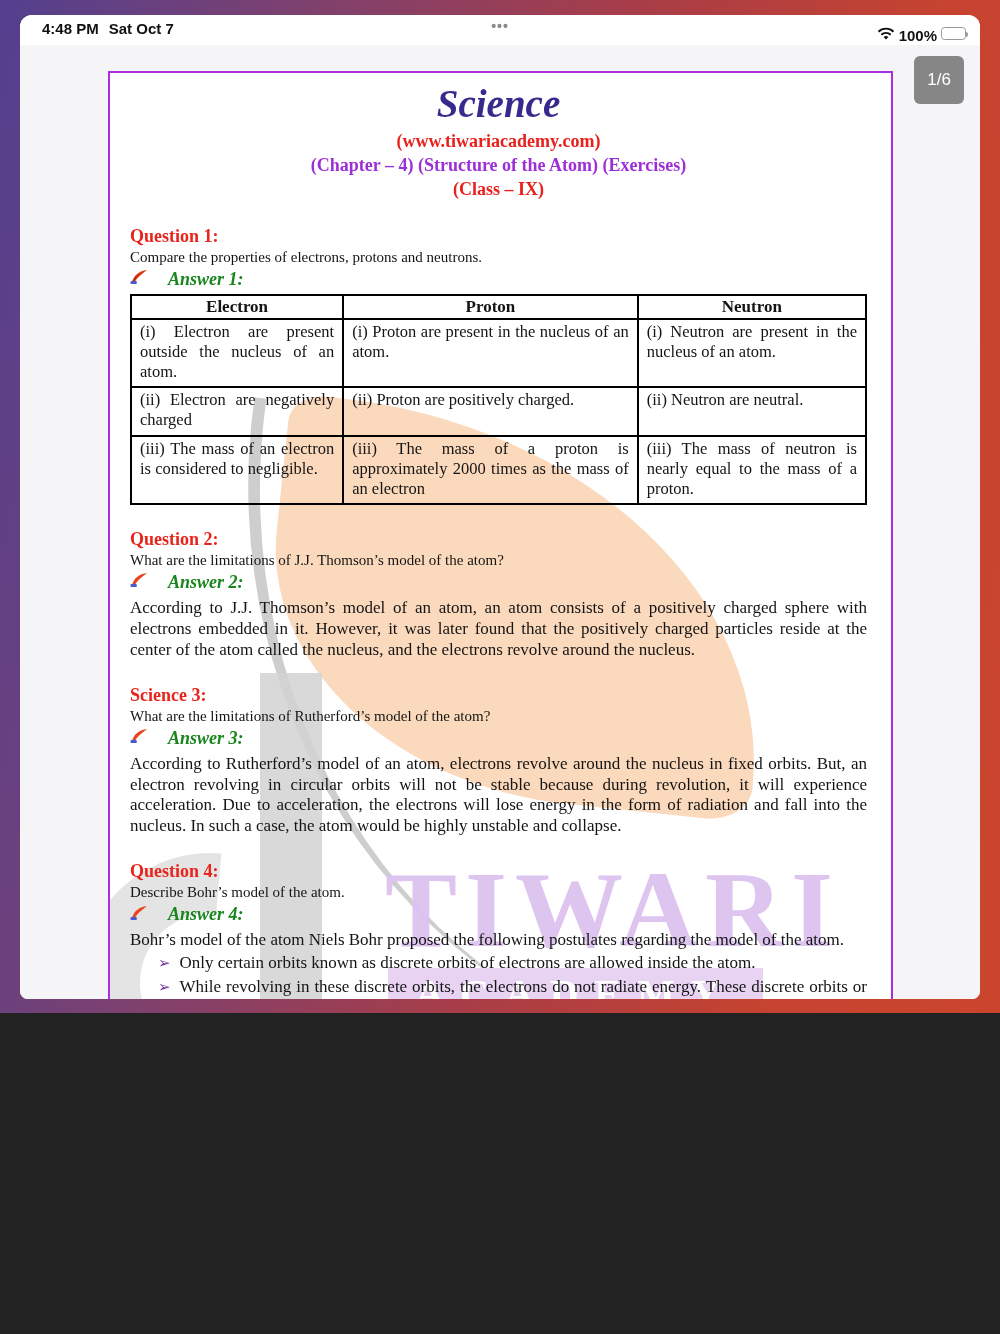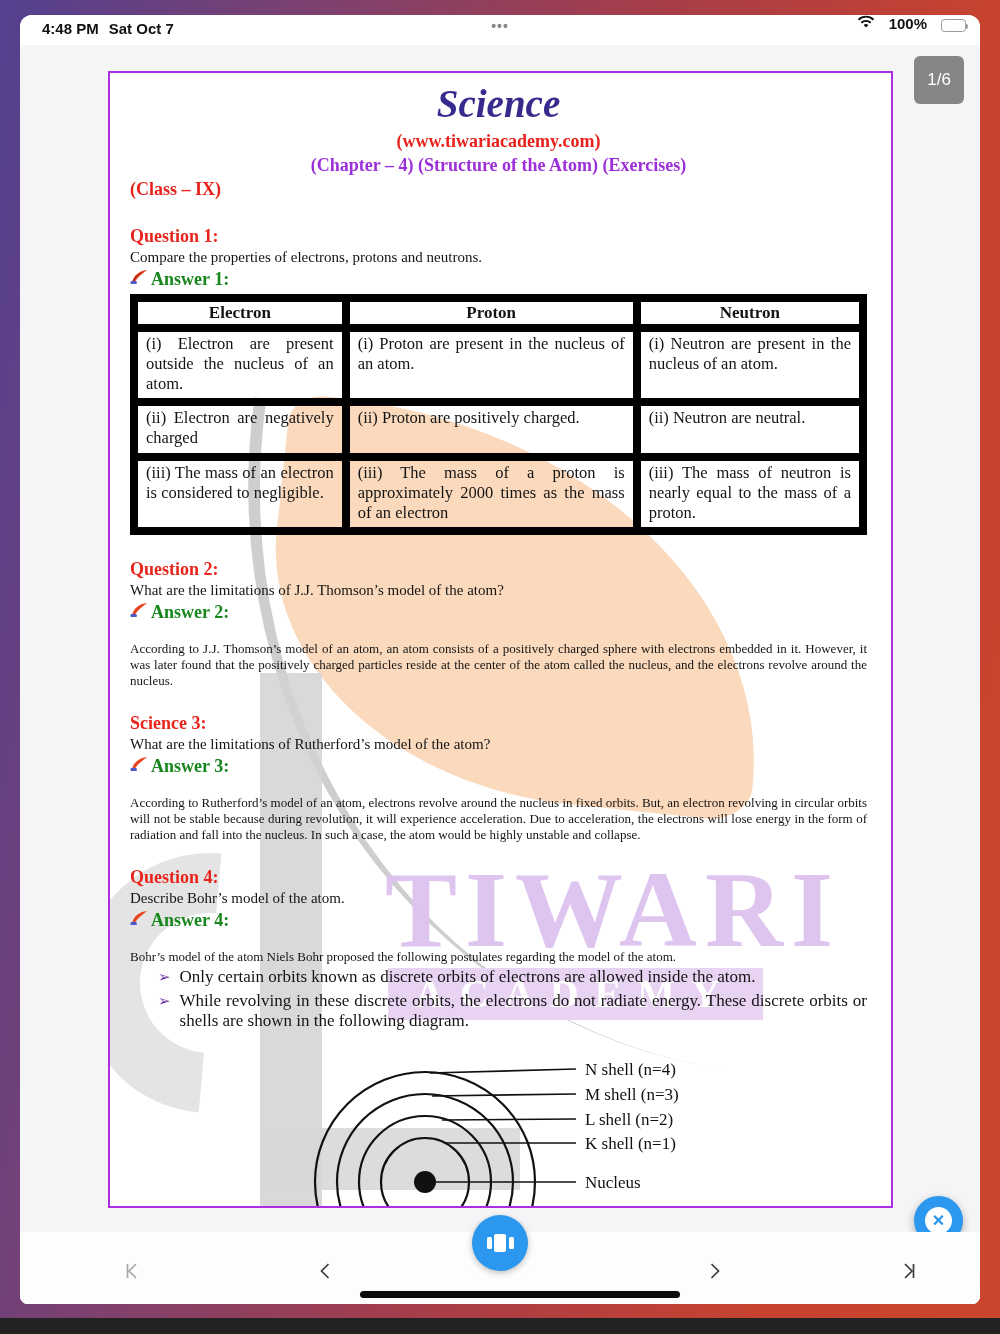--- a/index.html
+++ b/index.html
@@ -1,30 +1,30 @@
 <!DOCTYPE html>
 <html><head>
 <meta charset="utf-8">
 <style>
   * { margin:0; padding:0; box-sizing:border-box; }
   html,body { background:#222; }
   .canvas {
-    position:relative; width:1000px; height:1318px; overflow:hidden;
+    position:relative; width:1000px; height:1013px; overflow:hidden;
     background:linear-gradient(100deg,#53408f 0%,#7c4170 25%,#a93d47 55%,#c64330 80%,#cb452e 100%);
     font-family:"Liberation Sans", sans-serif;
   }
   .screen {
     position:absolute; left:20px; top:15px; right:20px; bottom:14px;
     background:#fff; border-radius:12px 12px 8px 8px; overflow:hidden;
   }
   
   .statusbar { position:relative; height:30px; background:#fff; font-size:15px; font-weight:600; color:#111; }
   .sb-left { position:absolute; left:22px; top:5px; display:flex; gap:10px; }
   .sb-dots { position:absolute; left:50%; top:3px; transform:translateX(-50%); color:#8a8a8a; font-size:14px; letter-spacing:1px; }
-  .sb-right { position:absolute; right:14px; top:0; display:flex; align-items:flex-end; gap:14px; }
+  .sb-right { position:absolute; right:14px; top:12px; display:flex; align-items:flex-start; gap:4px; }
   .battery-shell { position:relative; width:25px; height:13px; border:1px solid #9a9a9a; border-radius:3.5px; padding:1.5px; }
   .battery-fill { width:100%; height:100%; background:#111; border-radius:1.5px; }
   .battery-nub { position:absolute; right:-3px; top:4px; width:2px; height:5px; background:#9a9a9a; border-radius:0 2px 2px 0; }
   
   .content { position:absolute; left:0; right:0; top:30px; bottom:0; background:#f5f5f7; }
   .page-badge {
     position:absolute; right:16px; top:11px; background:rgba(118,118,118,.88); color:#fff;
     font-size:17px; padding:14px 13px; border-radius:6px;
   }
   
@@ -46,28 +46,28 @@
     border-right-color:transparent; border-bottom-color:transparent; transform:rotate(-40deg); opacity:.8; }
   .wm-tiwari { position:absolute; left:275px; top:775px; font-family:"Liberation Serif",serif; font-weight:bold;
     font-size:108px; letter-spacing:8px; color:#ddc2f0; opacity:.95; }
   .wm-academy { position:absolute; left:278px; top:895px; width:375px; height:52px; background:#e9d3f3;
     color:#fff; font-weight:bold; font-size:40px; letter-spacing:16px; text-align:center; line-height:52px;
     font-family:"Liberation Serif",serif; }
   
   .t-title { text-align:center; font-size:39px; font-weight:bold; font-style:italic; color:#372a8d; line-height:1.1; }
   .t-site { text-align:center; font-size:18px; font-weight:bold; color:#e8211c; margin-top:5px; }
   .t-chap { text-align:center; font-size:18px; font-weight:bold; color:#9c2fd8; margin-top:3px; }
-  .t-class { text-align:left; font-size:18px; font-weight:bold; color:#e8211c; margin-top:3px; }
+  .t-class { text-align:center; font-size:18px; font-weight:bold; color:#e8211c; margin-top:3px; }
   .q-label { font-size:18px; font-weight:bold; color:#e8251c; margin-top:13px; }
   .q-text { font-size:15px; margin-top:2px; }
-  .a-row { display:flex; align-items:center; gap:3px; margin-top:3px; }
+  .a-row { display:flex; align-items:center; gap:20px; margin-top:3px;font-style:italic; }
   .a-label { font-size:18px; font-weight:bold; color:#17861c; }
-  .para { font-size:13px; text-align:justify; line-height:1.23; margin-top:18px; }
+  .para { font-size:17px; text-align:justify; line-height:1.23; margin-top:5px; }
   .ans-table { width:100%; border-collapse:collapse; margin-top:4px; }
-  .ans-table th, .ans-table td { border:8px solid #000000; font-size:16.5px; padding:2px 8px 4px 8px; vertical-align:top; }
+  .ans-table th, .ans-table td { border:2px solid #000000; font-size:16.5px; padding:2px 8px 4px 8px; vertical-align:top; }
   .ans-table th { text-align:center; font-size:17px; padding:1px 8px; }
   .ans-table td { text-align:justify; line-height:1.22;border-radius:7px; }
   .bullets { margin-top:2px; }
   .bullet { display:flex; gap:9px; padding-left:28px; margin-top:2px; }
   .bullet .marker { color:#7030a0; font-size:15px; line-height:1.45; }
   .bullet .btxt { font-size:17px; text-align:justify; line-height:1.23; }
   .diagram-wrap { margin:8px 0 0 150px; }
   
   .bottom-nav { position:absolute; left:0; right:0; top:1187px; height:76px; background:#fdfdfe; }
   .nav-btn { position:absolute; top:24px; width:30px; height:30px; display:flex; align-items:center; justify-content:center; cursor:pointer; }

